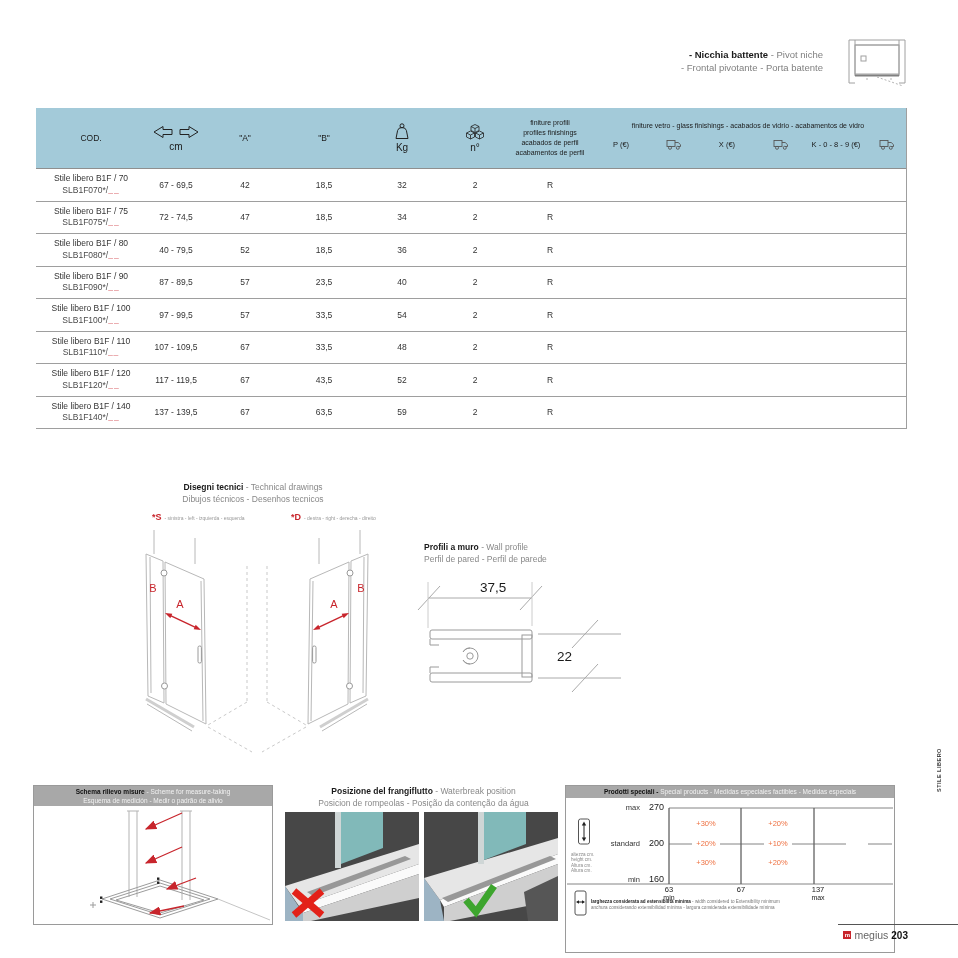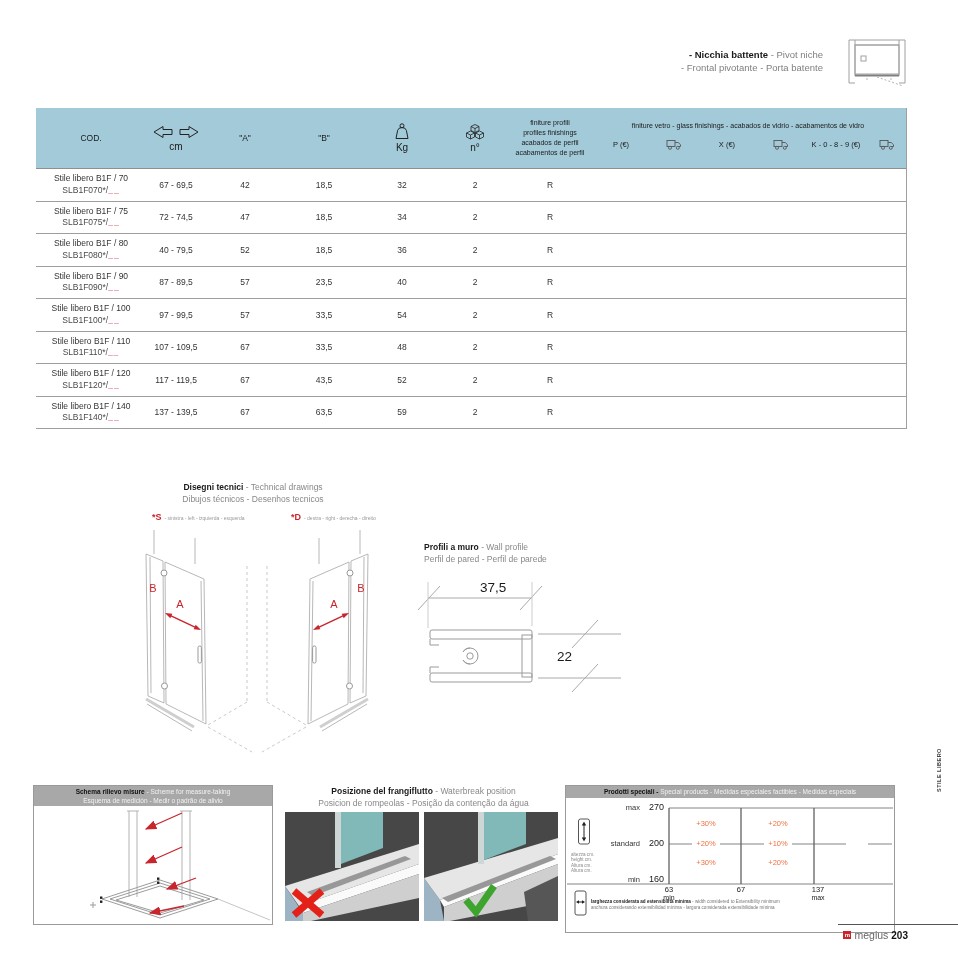--- a/index.html
+++ b/index.html
@@ -522,21 +522,21 @@
     <polygon points="0,66 134,26 134,42 16,88" fill="#e6e6e6"></polygon>
     <polygon points="16,88 134,42 134,52 20,95" fill="#fbfbfb"></polygon>
     <polygon points="20,95 134,52 134,88 26,109 20,109" fill="#cfcfcf"></polygon>
     <polygon points="100,80 134,64 134,109 104,109" fill="#565656"></polygon>
     <polygon points="18,86 126,44 132,47 24,90" fill="#989898"></polygon>
     <rect x="54" y="0" width="6" height="52" fill="#cfd6d6"></rect>
     <polygon points="60,0 102,0 102,32 60,48" fill="#8ed2d2" fill-opacity="0.82"></polygon>
     <polyline points="42,88 52,100 70,74" fill="none" stroke="#3da52e" stroke-width="7"></polyline>
   </svg>
 
-  <div class="panel" style="left:565px;top:785px;width:330px;height:148px;">
+  <div class="panel" style="left:565px;top:785px;width:330px;height:168px;">
     <div class="panel-head">
       <div><b>Prodotti speciali -</b><span class="rest"> Special products  - Medidas especiales factibles - Medidas especiais</span></div>
     </div>
     <div class="sp-body">
       <svg style="position:absolute;left:0;top:0;" width="328" height="121" viewBox="0 0 328 121">
         <g stroke="#333" stroke-width="1">
           <line x1="103" y1="10" x2="103" y2="86"></line>
           <line x1="175" y1="10" x2="175" y2="86"></line>
           <line x1="248" y1="10" x2="248" y2="86"></line>
         </g>

